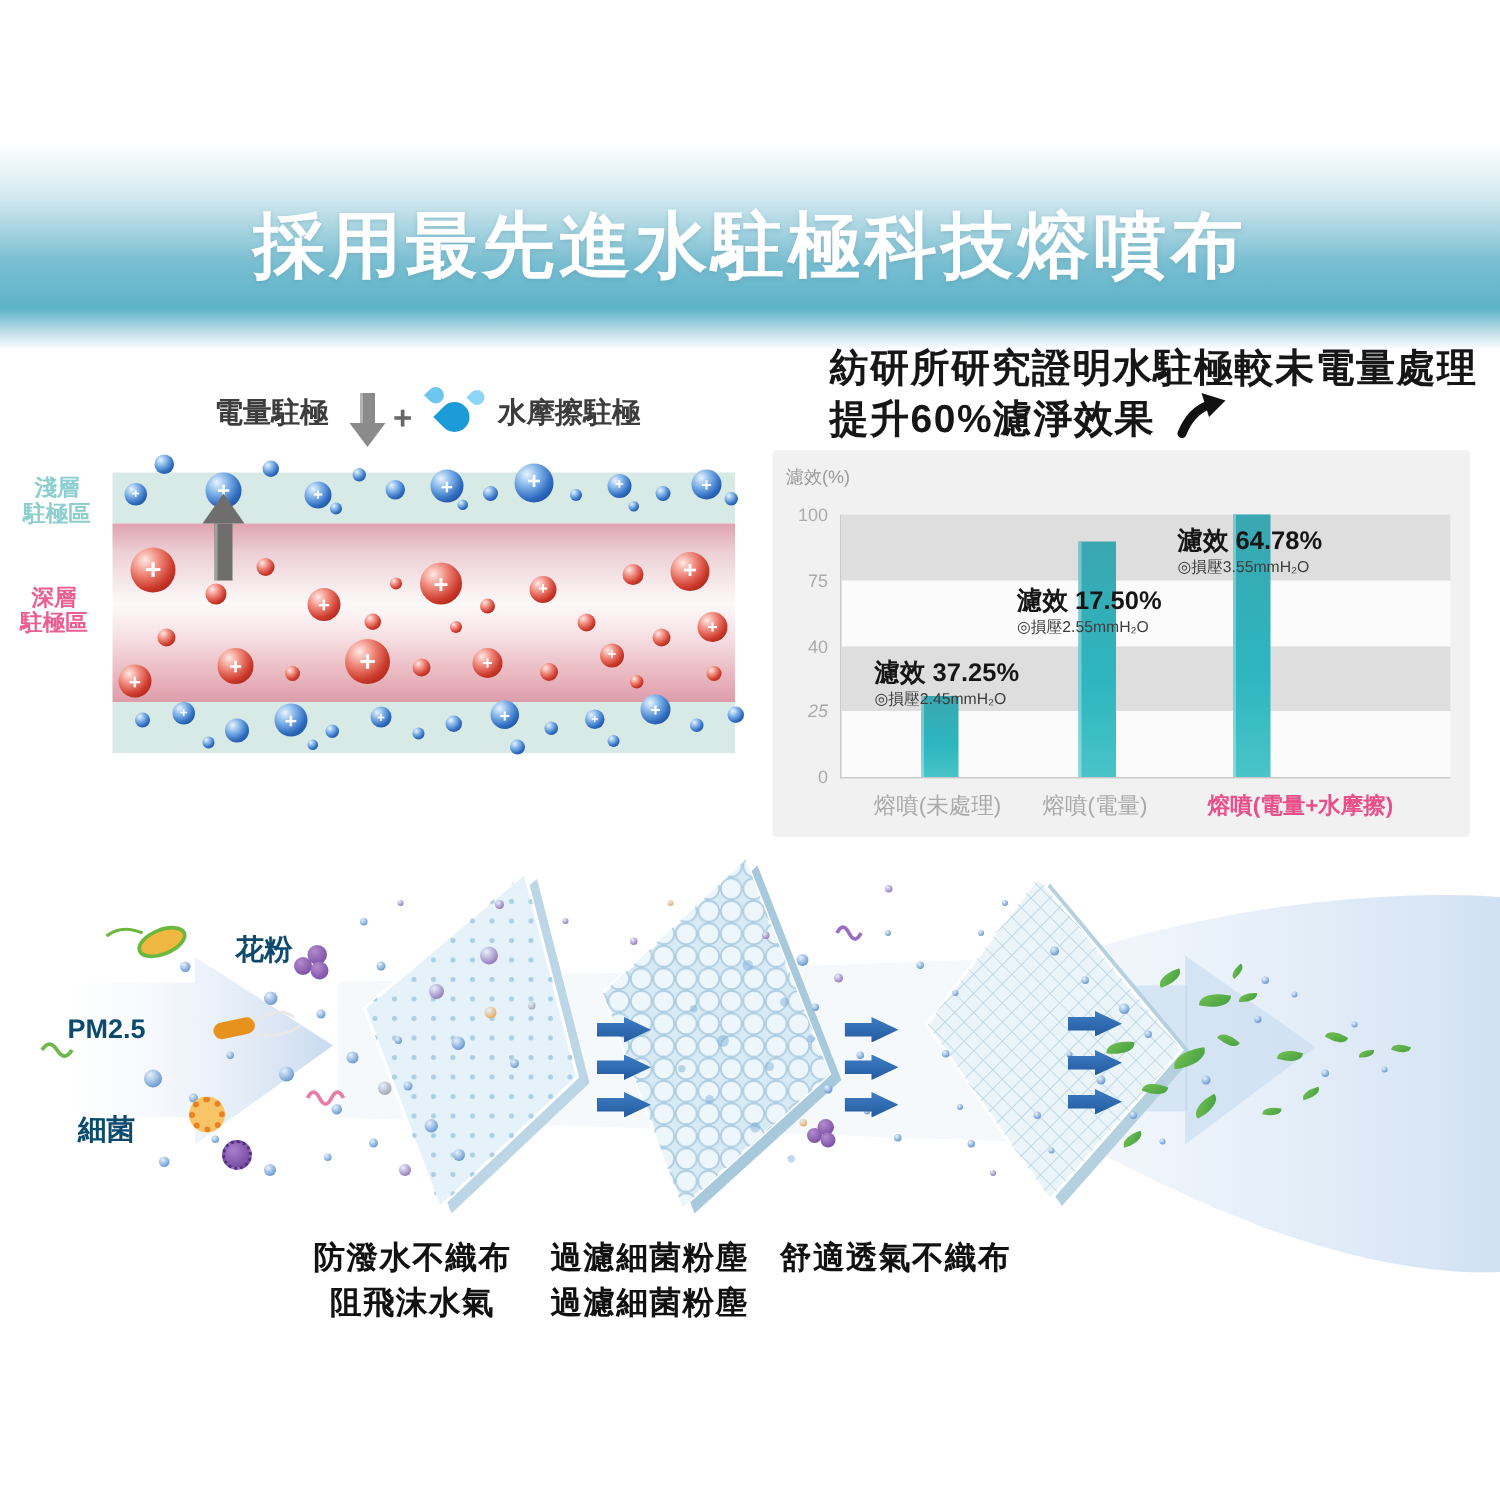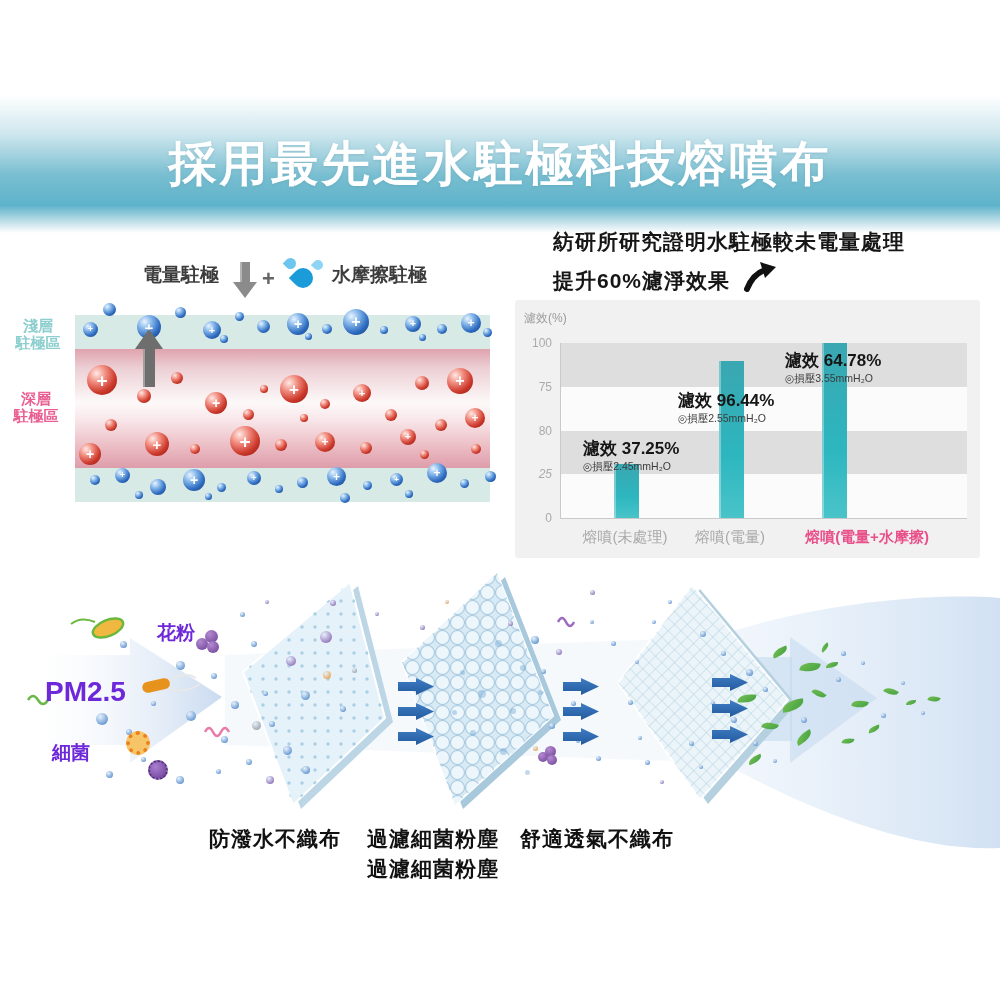--- a/index.html
+++ b/index.html
@@ -37,39 +37,39 @@
   .sphere{position:absolute;border-radius:50%;display:flex;align-items:center;justify-content:center;
     color:#fff;font-weight:bold;line-height:1;z-index:3;}
   .sphere.blue{background:radial-gradient(circle at 32% 28%,#e9f4ff 0%,#7fb2e8 32%,#2f6cc0 64%,#123a80 100%);}
   .sphere.red{background:radial-gradient(circle at 32% 28%,#ffe9e5 0%,#f0897c 32%,#cc3a2c 64%,#8e150c 100%);}
   .up-arrow{position:absolute;left:60px;top:14px;width:28px;height:60px;z-index:4;}
   .up-arrow .tri{position:absolute;left:0;top:0;width:0;height:0;
     border-left:14px solid transparent;border-right:14px solid transparent;border-bottom:20px solid #6e6e6e;}
   .up-arrow .bar{position:absolute;left:8px;top:20px;width:12px;height:38px;background:#6e6e6e;}
 
   
-  .note-line{position:absolute;font-size:21px;font-weight:bold;color:#161616;letter-spacing:1px;}
+  .note-line{position:absolute;font-size:26px;font-weight:bold;color:#161616;letter-spacing:1px;}
 
   
   .chart-panel{position:absolute;left:515px;top:300px;width:465px;height:258px;background:#f1f1f1;border-radius:3px;}
   .chart-ylab{position:absolute;left:9px;top:10px;font-size:12px;color:#9a9a9a;}
   .plot{position:absolute;left:45px;top:43px;width:406px;height:175px;background:#fbfbfb;
         border-left:1px solid #c9c9c9;border-bottom:1px solid #c9c9c9;}
   .stripe{position:absolute;left:0;width:100%;height:25%;background:#dedede;}
   .ytick{position:absolute;width:34px;text-align:right;font-size:12px;color:#ababab;}
   .bar{position:absolute;bottom:0;width:25px;background:linear-gradient(180deg,#3aa7b1 0%,#2db6bf 60%,#49c4c9 100%);
        box-shadow:inset 2px 0 0 rgba(255,255,255,.35);}
   .annot{position:absolute;line-height:1.1;}
   .annot .big{font-size:17px;font-weight:bold;color:#161616;white-space:nowrap;}
   .annot .sub{font-size:10.5px;color:#3c3c3c;white-space:nowrap;margin-top:2px;}
   .xlab{position:absolute;top:228px;font-size:15px;color:#a9a9a9;white-space:nowrap;transform:translateX(-50%);}
   .xlab.hl{color:#e9508a;font-weight:bold;}
 
   
-  .flow-label{position:absolute;color:#6d28d9;font-weight:bold;text-align:center;}
+  .flow-label{position:absolute;color:#0c4a6e;font-weight:bold;text-align:center;}
   .dot{position:absolute;border-radius:50%;z-index:5;}
   .leaf{position:absolute;border-radius:85% 0 85% 0;
         background:linear-gradient(135deg,#79c355 0%,#3f9c3f 100%);z-index:6;}
   .farrow{position:absolute;width:36px;height:17px;background:linear-gradient(180deg,#3f7dc4,#235a9e);z-index:7;
         clip-path:polygon(0 24%,50% 24%,50% 0,100% 50%,50% 100%,50% 76%,0 76%);}
   .special{position:absolute;z-index:6;}
   .pollen-ball{position:absolute;border-radius:50%;background:radial-gradient(circle at 35% 30%,#b48ad0,#6a3f96);}
 
   
   .caption{position:absolute;top:824px;width:190px;text-align:center;font-size:21px;font-weight:bold;
@@ -191,30 +191,30 @@
     <div class="chart-ylab">濾效(%)</div>
     <div class="plot">
       <div class="stripe" style="top:0;"></div>
       <div class="stripe" style="top:50%;"></div>
     <div class="bar" title="熔噴(未處理) 37.25%" style="left: 52.5px; width: 25px; height: 31%;"></div>
         <div class="bar" title="熔噴(電量) 96.44%" style="left: 157.5px; width: 25px; height: 90%;"></div>
         <div class="bar" title="熔噴(電量+水摩擦) 99.98%" style="left: 260.5px; width: 25px; height: 100%;"></div>
       </div>
     <div class="ytick" style="left:3px;top:36px;">100</div>
     <div class="ytick" style="left:3px;top:80px;">75</div>
-    <div class="ytick" style="left:3px;top:124px;">80</div>
+    <div class="ytick" style="left:3px;top:124px;">40</div>
     <div class="ytick" style="left:3px;top:167px;font-style:italic;">25</div>
     <div class="ytick" style="left:3px;top:211px;">0</div>
 
     <div class="annot" style="left:68px;top:140px;">
       <div class="big">濾效 37.25%</div>
       <div class="sub">◎損壓2.45mmH₂O</div>
     </div>
     <div class="annot" style="left:163px;top:92px;">
-      <div class="big">濾效 96.44%</div>
+      <div class="big">濾效 17.50%</div>
       <div class="sub">◎損壓2.55mmH₂O</div>
     </div>
     <div class="annot" style="left:270px;top:52px;">
       <div class="big">濾效 64.78%</div>
       <div class="sub">◎損壓3.55mmH₂O</div>
     </div>
 
     <div class="xlab" style="left:110px;">熔噴(未處理)</div>
     <div class="xlab" style="left:215px;">熔噴(電量)</div>
     <div class="xlab hl" style="left:352px;">熔噴(電量+水摩擦)</div>
@@ -287,25 +287,26 @@
     <div class="pollen-ball" style="left:0;top:6px;width:10px;height:10px;"></div>
     <div class="pollen-ball" style="left:7px;top:0;width:11px;height:11px;"></div>
     <div class="pollen-ball" style="left:9px;top:9px;width:10px;height:10px;"></div>
   </div>
   <div class="special" style="left:126px;top:731px;width:24px;height:24px;border-radius:50%;
        background:#f8c468;border:4px dotted #e8821e;box-sizing:border-box;"></div>
   <div class="special" style="left:148px;top:760px;width:20px;height:20px;border-radius:50%;
        background:radial-gradient(circle at 35% 30%,#a97fd0,#6a3f96);border:2px dotted #56307e;box-sizing:border-box;"></div>
 
   <div class="flow-label" style="left:157px;top:620px;font-size:19px;">花粉</div>
-  <div class="flow-label" style="left:45px;top:676px;font-size:28px;">PM2.5</div>
+  <div class="flow-label" style="left:45px;top:676px;font-size:18px;">PM2.5</div>
   <div class="flow-label" style="left:52px;top:740px;font-size:19px;">細菌</div>
 
   <div class="caption" style="left:180px;">
     <div>防潑水不織布</div>
+      <div>阻飛沫水氣</div>
   </div>
   <div class="caption" style="left:338px;">
     <div>過濾細菌粉塵</div>
       <div>過濾細菌粉塵</div>
   </div>
   <div class="caption" style="left:502px;">
     <div>舒適透氣不織布</div>
   </div>
 
 <div class="dot" style="left: 120px; top: 641px; width: 7px; height: 7px; background: radial-gradient(circle at 35% 30%, rgb(230, 241, 252), rgb(63, 124, 196));"></div>

